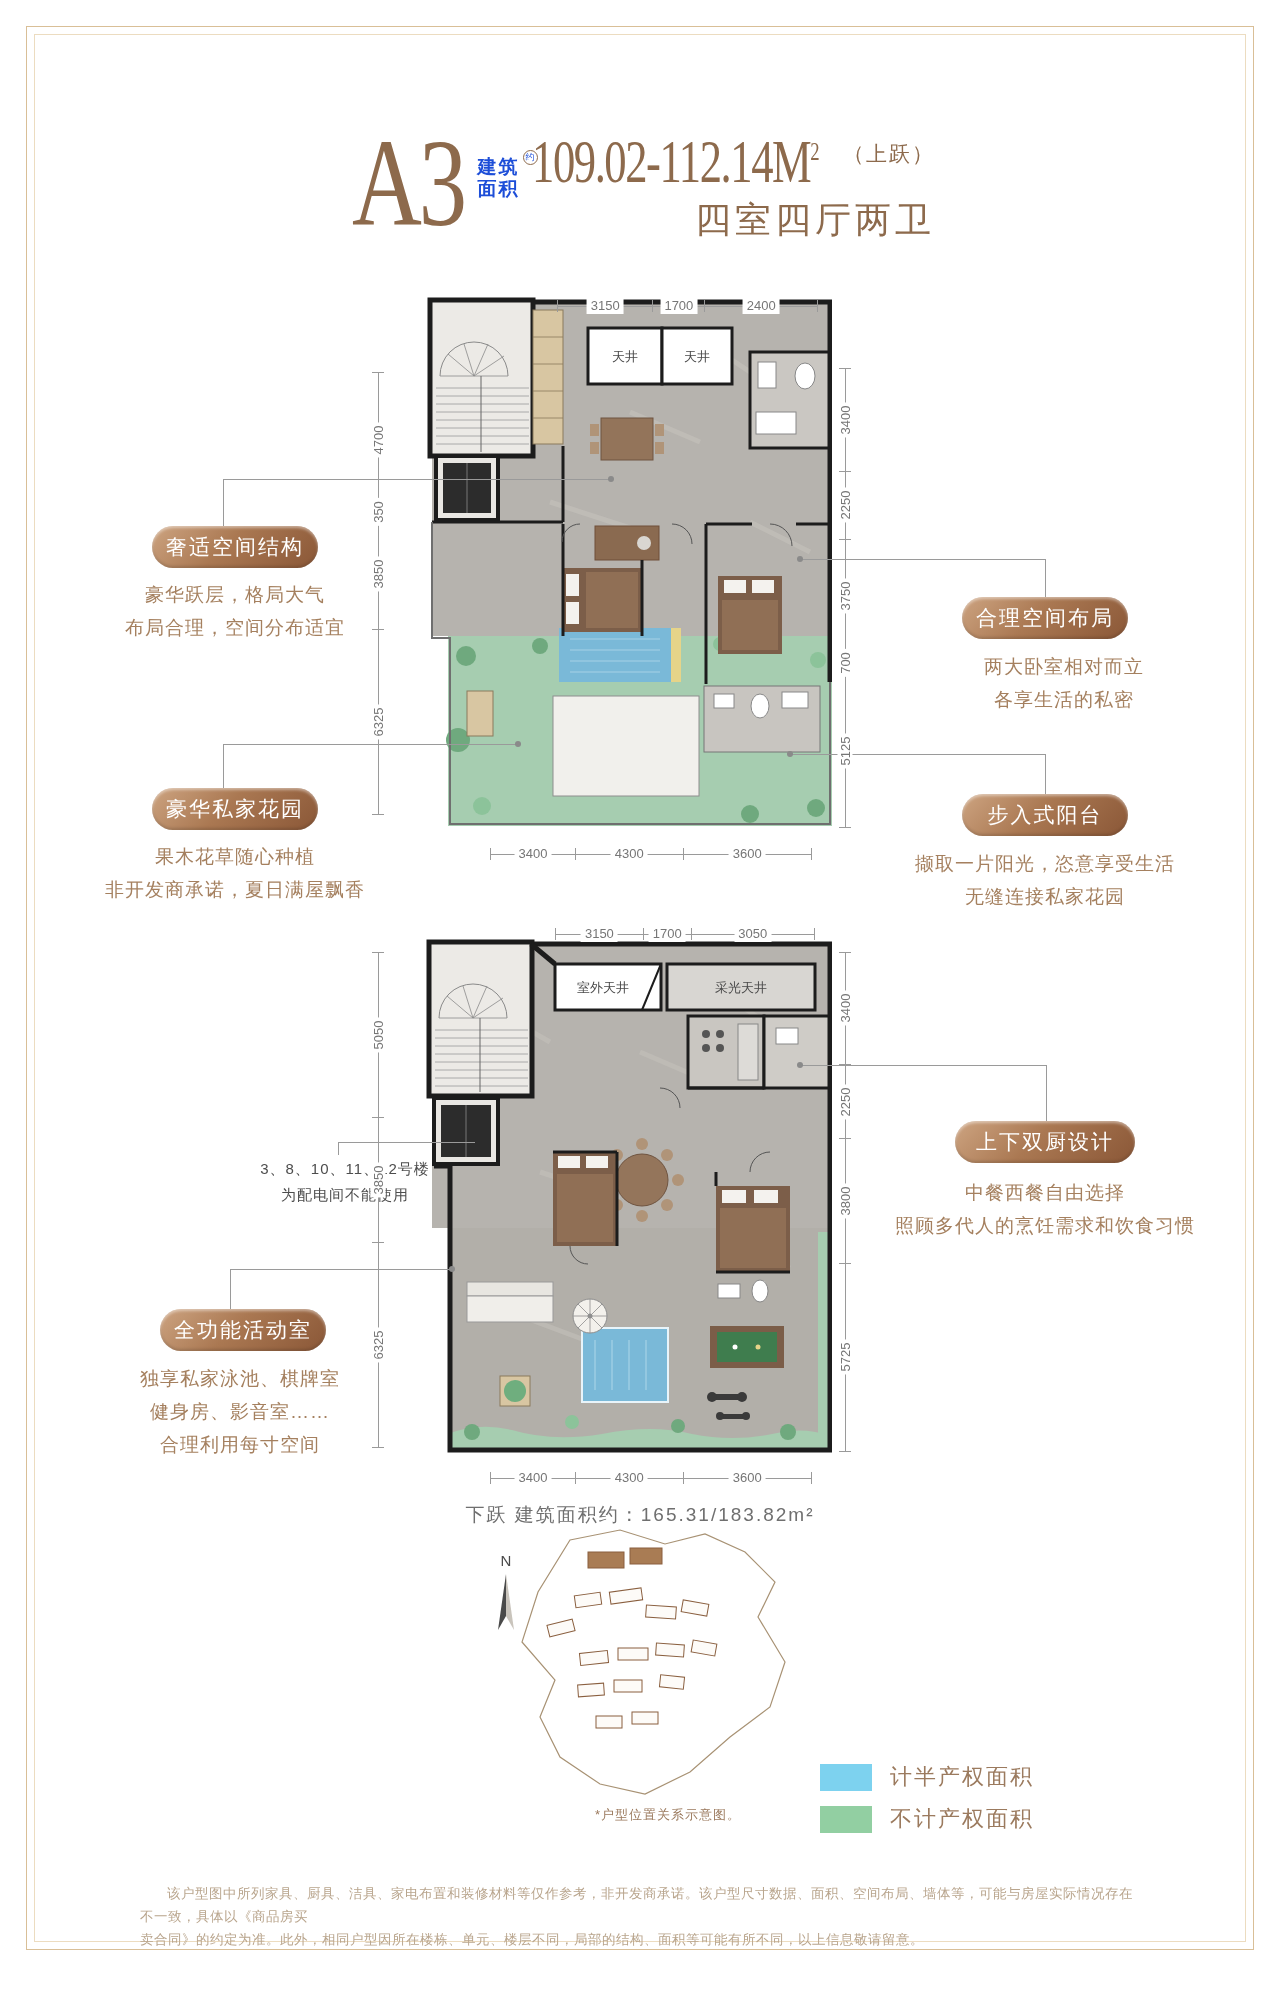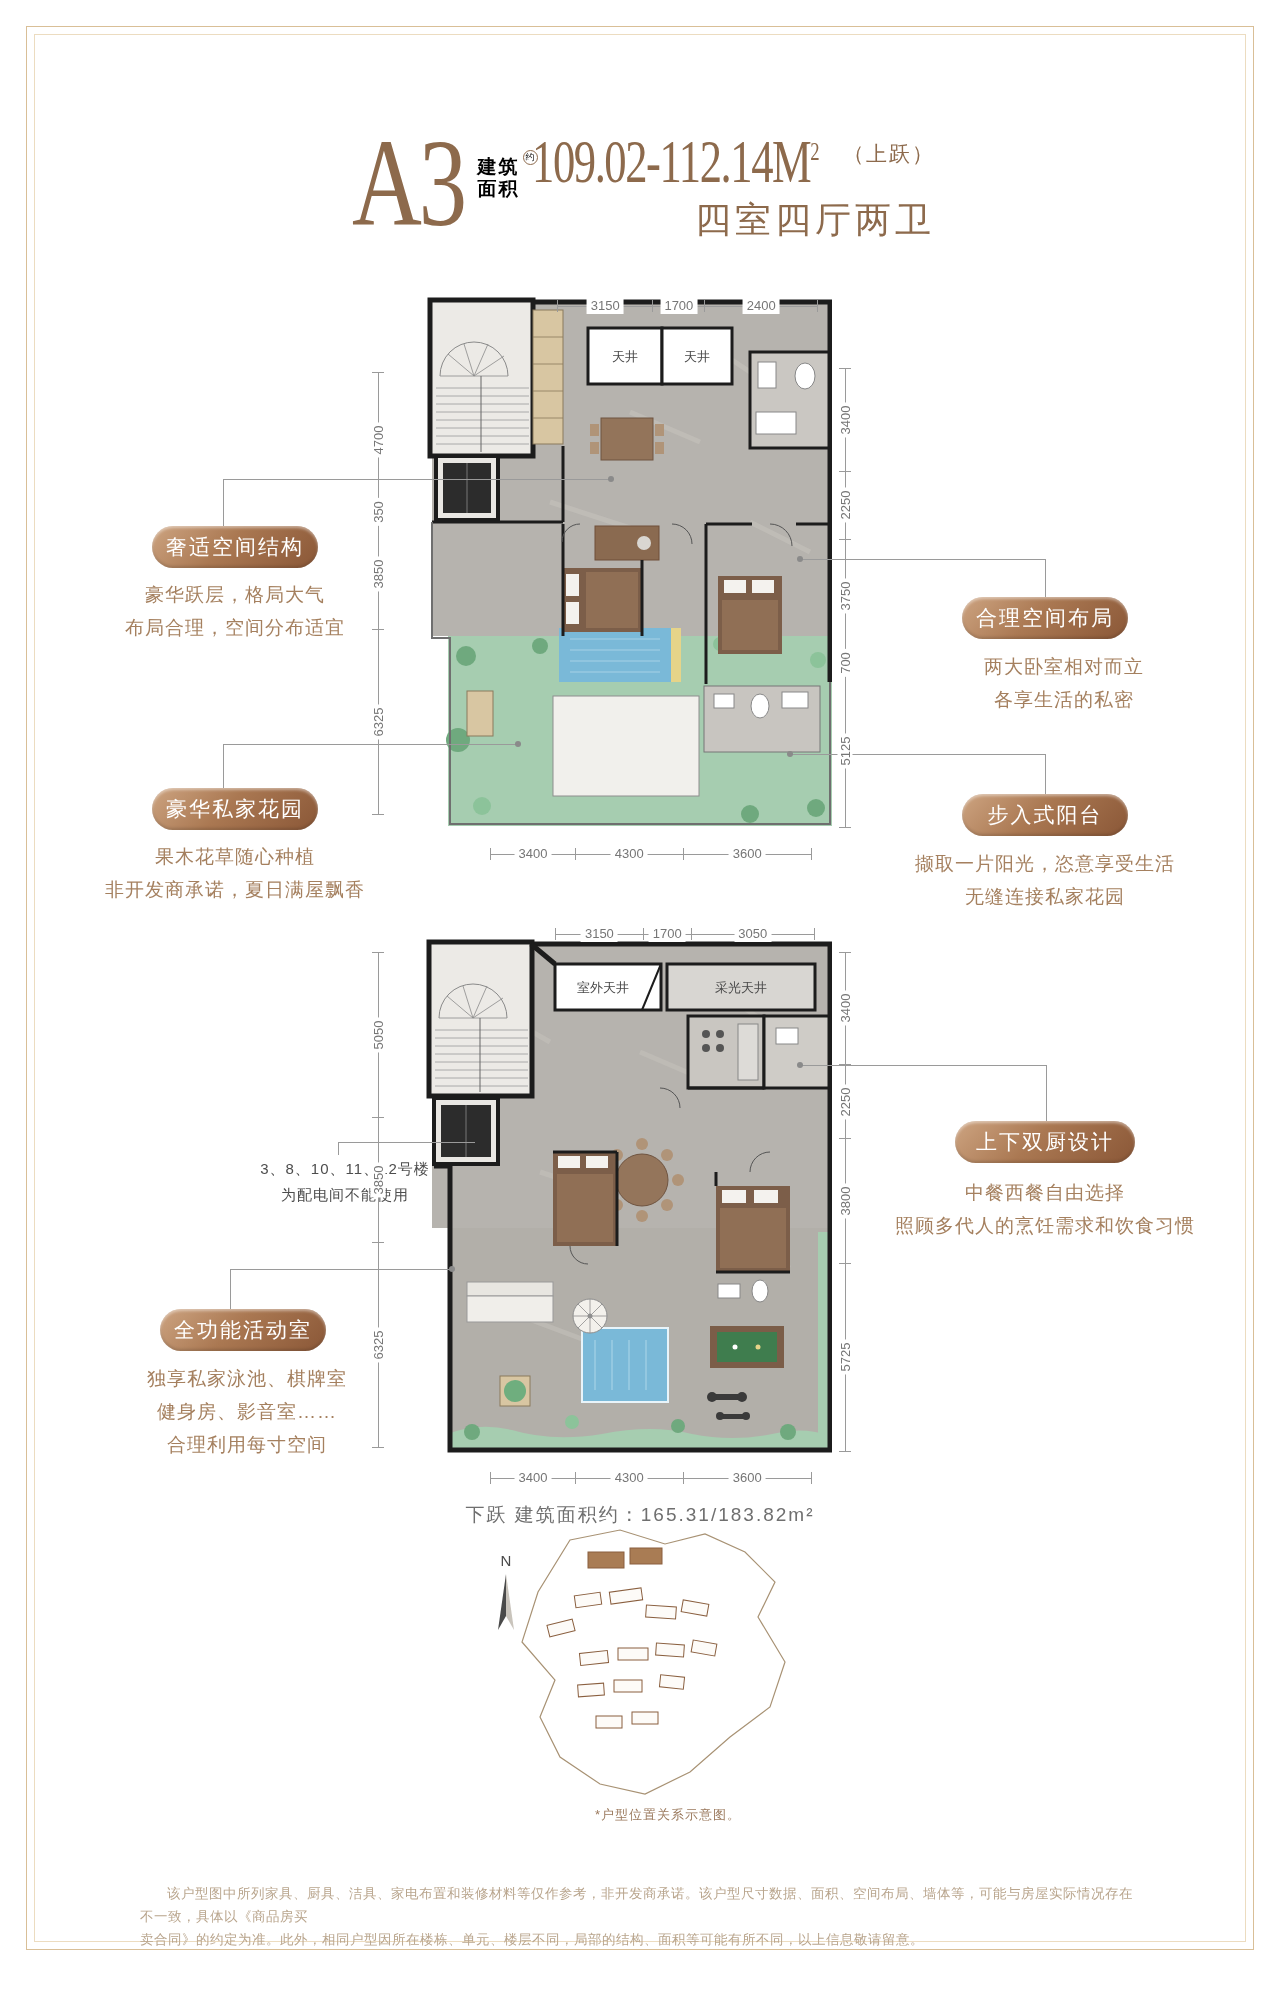--- a/index.html
+++ b/index.html
@@ -6,21 +6,21 @@
   .page{position:relative;width:1280px;height:1976px;background:#ffffff;overflow:hidden;
         font-family:"Liberation Sans","DejaVu Sans",sans-serif;color:#8d6a4c;}
   .frame-outer{position:absolute;inset:26px;border:1px solid #d9bf97;pointer-events:none;}
   .frame-inner{position:absolute;inset:34px;border:1px solid #ecdcc0;pointer-events:none;}
 
   
   .header{position:absolute;left:352px;top:122px;display:flex;align-items:flex-start;}
   .a3{font-family:"Liberation Serif","DejaVu Serif",serif;font-size:124px;line-height:1;
       color:#8d6a4c;transform:scaleX(.78);transform-origin:left top;letter-spacing:-4px;}
   .area-col{margin:34px 0 0 -18px;text-align:left;}
-  .area-col .row{font-size:19px;font-weight:bold;letter-spacing:2px;line-height:22px;color:#000000;position:relative;}
+  .area-col .row{font-size:19px;font-weight:bold;letter-spacing:2px;line-height:22px;color:#1d4ed8;position:relative;}
   .area-sup{position:absolute;top:-6px;right:-18px;font-size:9px;font-weight:normal;border:1px solid #8d6a4c;
             border-radius:50%;width:13px;height:13px;line-height:13px;text-align:center;letter-spacing:0;}
   .num-block{margin:8px 0 0 12px;text-align:right;}
   .num-row{display:flex;align-items:flex-start;}
   .area-num{font-family:"Liberation Serif","DejaVu Serif",serif;font-size:62px;line-height:1;color:#8d6a4c;
             transform:scaleX(.72);transform-origin:left top;letter-spacing:-2px;white-space:nowrap;}
   .area-num sup{font-size:26px;}
   .bracket{font-size:21px;letter-spacing:2px;margin:10px 0 0 -86px;color:#8d6a4c;white-space:nowrap;}
   .subtitle{font-size:36px;letter-spacing:4px;color:#8d6a4c;margin-top:4px;}
 
@@ -440,21 +440,21 @@
     <div>无缝连接私家花园</div>
   </div>
 
   <div class="pill" style="left:955px;top:1121px;width:180px;">上下双厨设计</div>
   <div class="desc" style="left:855px;top:1176px;width:380px;">
     <div>中餐西餐自由选择</div>
     <div>照顾多代人的烹饪需求和饮食习惯</div>
   </div>
 
   <div class="pill" style="left:160px;top:1309px;">全功能活动室</div>
-  <div class="desc" style="left:77px;top:1362px;width:340px;">
+  <div class="desc" style="left:70px;top:1362px;width:340px;">
     <div>独享私家泳池、棋牌室</div>
     <div>健身房、影音室……</div>
     <div>合理利用每寸空间</div>
   </div>
 
   <div class="note-block">
     <div>3、8、10、11、12号楼</div>
     <div>为配电间不能使用</div>
   </div>
 
@@ -481,18 +481,28 @@
       <rect x="232" y="120" width="24" height="12" transform="rotate(10 244 126)"></rect>
       <rect x="118" y="162" width="26" height="12" transform="rotate(-4 131 168)"></rect>
       <rect x="154" y="158" width="28" height="12"></rect>
       <rect x="200" y="154" width="24" height="12" transform="rotate(6 212 160)"></rect>
       <rect x="136" y="194" width="26" height="12"></rect>
       <rect x="172" y="190" width="26" height="12"></rect>
     </g>
   </svg>
   <div class="site-caption">*户型位置关系示意图。</div>
 
+  <div class="legend">
+    <div class="row">
+      <div class="swatch" style="background: rgb(125, 210, 239);"></div>
+      <div class="ltext">计半产权面积</div>
+    </div>
+    <div class="row">
+      <div class="swatch" style="background: rgb(146, 207, 162);"></div>
+      <div class="ltext">不计产权面积</div>
+    </div>
+  </div>
 
   <div class="disclaimer">
     <div class="l1">该户型图中所列家具、厨具、洁具、家电布置和装修材料等仅作参考，非开发商承诺。该户型尺寸数据、面积、空间布局、墙体等，可能与房屋实际情况存在不一致，具体以《商品房买</div>
     <div class="l2">卖合同》的约定为准。此外，相同户型因所在楼栋、单元、楼层不同，局部的结构、面积等可能有所不同，以上信息敬请留意。</div>
   </div>
 </div>
 
 </body></html>

